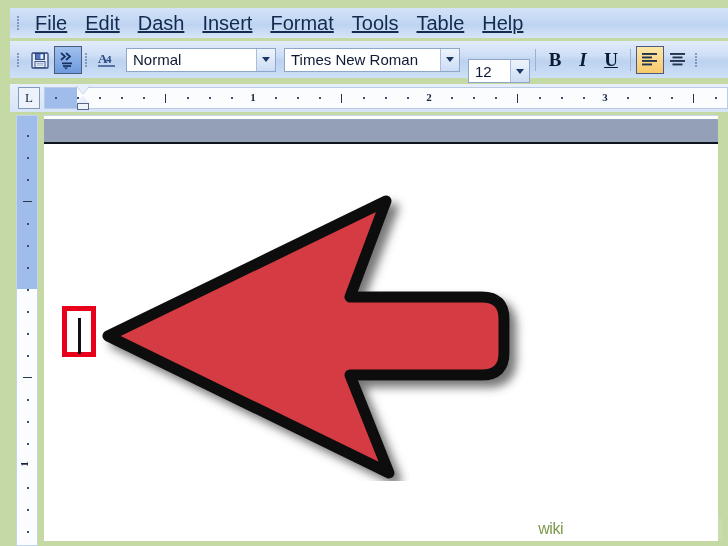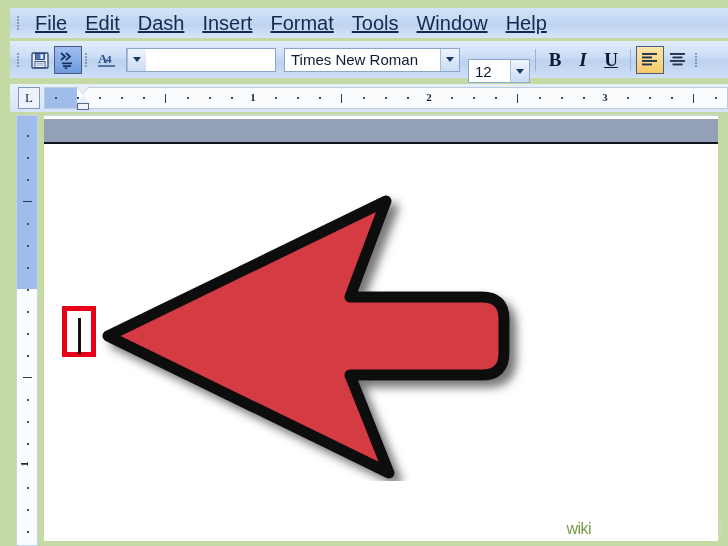--- a/index.html
+++ b/index.html
@@ -355,21 +355,21 @@
     font-size: 16px;
     font-weight: normal;
     color: #7d9a4f;
     font-family: "Liberation Sans", sans-serif;
     letter-spacing: -0.5px;
   }
   .wm-rest {
     font-size: 15px;
     font-weight: bold;
     color: #ffffff;
-    font-family: Liberation Serif, serif;
+    font-family: Liberation Mono, monospace;
     margin-left: 1px;
     white-space: nowrap;
   }
   .wm-howto { color:#ffffff; }
 </style>
 </head>
 <body>
 
 <div id="app">
 
@@ -380,21 +380,21 @@
         <i></i>
         <i></i>
         <i></i>
     </div>
     <div class="menu-item"><u>File</u></div>
     <div class="menu-item"><u>Edit</u></div>
     <div class="menu-item"><u>Dash</u></div>
     <div class="menu-item"><u>Insert</u></div>
     <div class="menu-item"><u>Format</u></div>
     <div class="menu-item"><u>Tools</u></div>
-    <div class="menu-item"><u>Window</u></div>
+    <div class="menu-item"><u>Table</u></div>
     <div class="menu-item"><u>Help</u></div>
   </div>
 
   <div class="toolbar">
 
     <div class="grip">
       <i></i>
         <i></i>
         <i></i>
         <i></i>
@@ -432,20 +432,21 @@
 
     <div class="tb-btn">
       <svg width="22" height="20" viewBox="0 0 22 20">
         <text x="1" y="13" font-family="Liberation Serif, serif" font-size="13" font-weight="bold" fill="#2a4a86">A</text>
         <text x="9" y="13" font-family="Liberation Serif, serif" font-size="11" font-weight="bold" fill="#2a4a86">4</text>
         <line x1="1" y1="16" x2="18" y2="16" stroke="#2a4a86" stroke-width="1.4"></line>
       </svg>
     </div>
 
     <div class="combo combo-style">
+      <div class="val" title="Style">Normal</div>
       <div class="arrow"></div>
     </div>
 
     <div class="combo combo-font">
       <div class="val" title="Font">Times New Roman</div>
       <div class="arrow"></div>
     </div>
 
     <div class="combo combo-size">
       <div class="val" title="Size">12</div>

